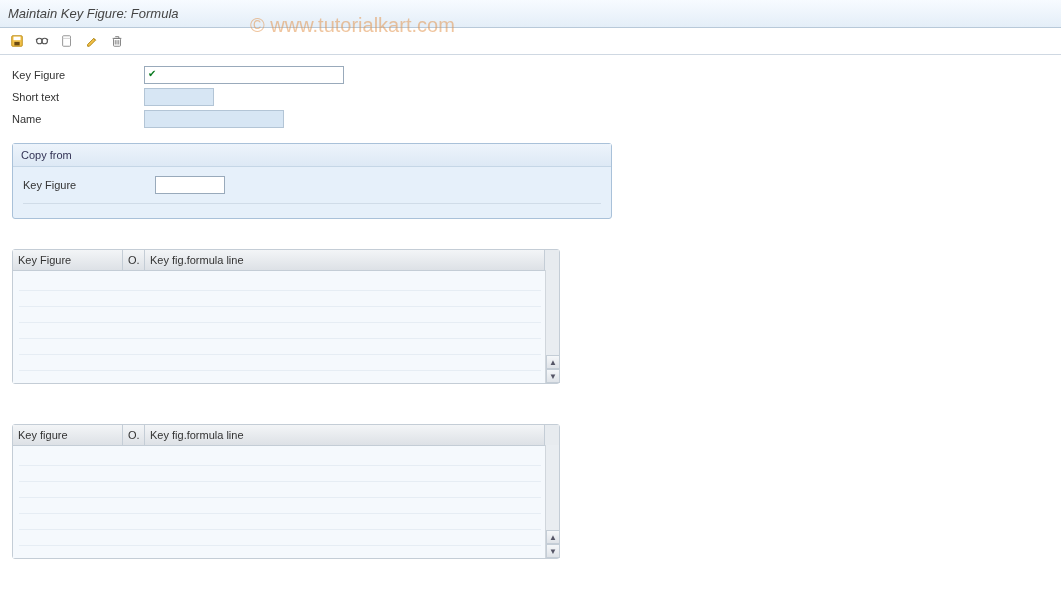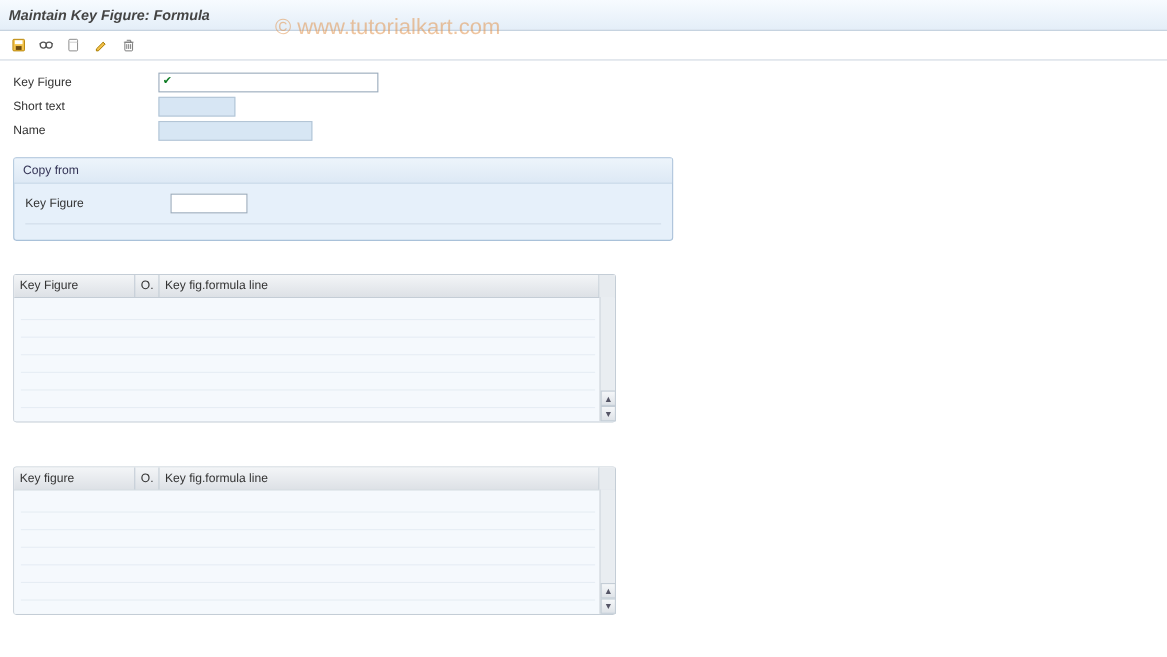--- a/index.html
+++ b/index.html
@@ -11,21 +11,21 @@
     width: 1061px;
     height: 597px;
     overflow: hidden;
     position: relative;
   }
   .titlebar {
     background: linear-gradient(to bottom, #f7fbff, #e4eef8);
     border-bottom: 1px solid #b8c9d9;
     padding: 6px 8px;
     font-size: 13px;
-    font-weight: bold;
+    font-weight: normal;
     font-style: italic;
     color: #444;
   }
   .toolbar {
     padding: 3px 6px 3px 6px;
     border-bottom: 1px solid #cfd8e2;
     display: flex;
     gap: 3px;
     align-items: center;
   }

